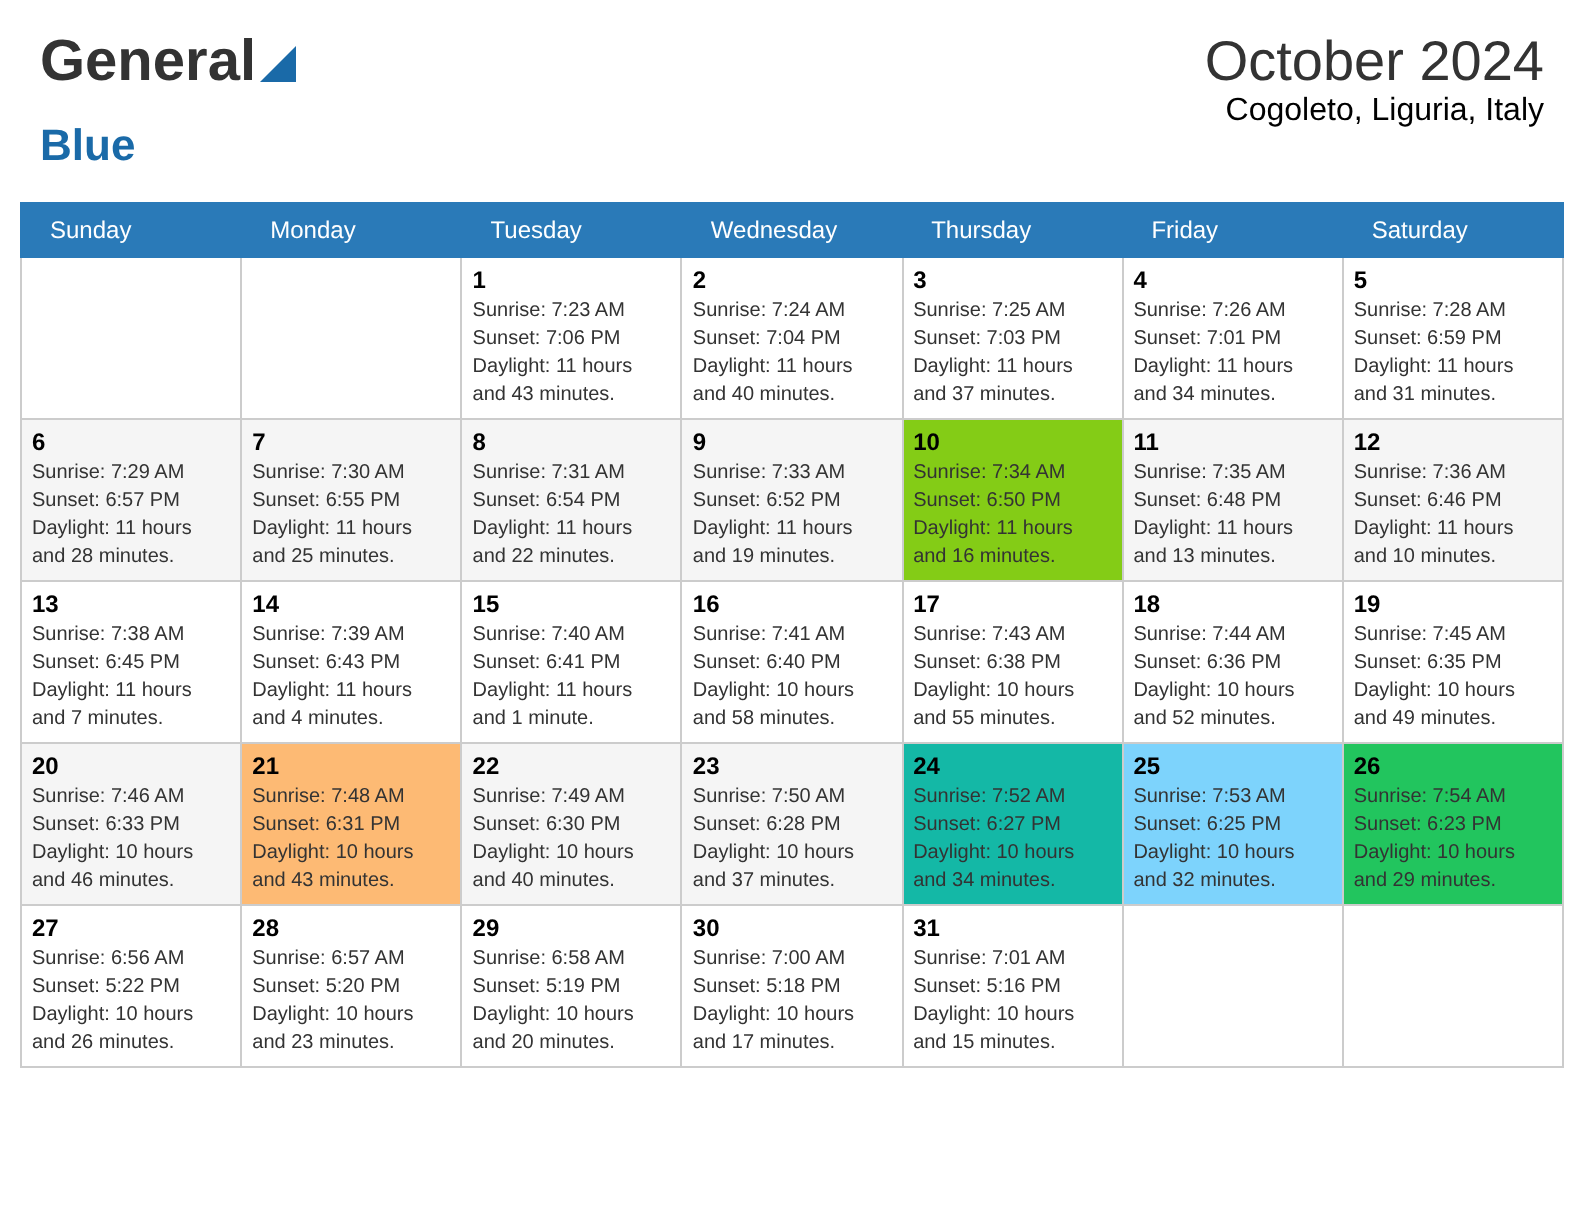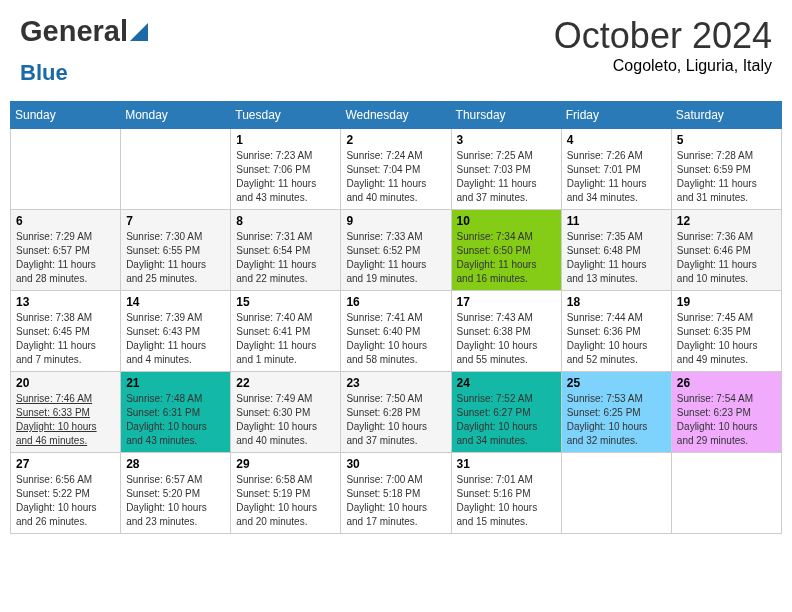--- a/index.html
+++ b/index.html
@@ -23,37 +23,37 @@
       align-items: flex-start;
     }
     .logo-text {
       display: flex;
       align-items: center;
     }
     .title-block {
       text-align: right;
     }
     .title-month {
-      font-size: 36px;
+      font-size: 28px;
       font-weight: normal;
       color: #333;
     }
     .title-location {
       font-size: 16px;
       color: #000000;
     }
     .calendar {
       width: 100%;
       border-collapse: collapse;
       font-size: 11px;
     }
     .calendar th {
       background-color: #2a7ab8;
       color: #fff;
-      padding: 6px 4px;
+      padding: 6px 14px;
       text-align: left;
       font-size: 12px;
       font-weight: normal;
       border: 1px solid #2a7ab8;
     }
     .calendar td {
       border: 1px solid #ccc;
       vertical-align: top;
       padding: 4px 5px;
       width: 110px;
@@ -228,25 +228,25 @@
         <td>
           <span class="day-num">19</span>
           <div class="day-info" style="white-space: pre-line;">Sunrise: 7:45 AM
 Sunset: 6:35 PM
 Daylight: 10 hours and 49 minutes.</div>
         </td>
       </tr>
       <tr>
         <td style="background: rgb(245, 245, 245);">
           <span class="day-num">20</span>
-          <div class="day-info" style="white-space: pre-line; text-decoration: underline;">Sunrise: 7:46 AM
+          <div class="day-info" style="white-space: pre-line;">Sunrise: 7:46 AM
 Sunset: 6:33 PM
 Daylight: 10 hours and 46 minutes.</div>
         </td>
-        <td style="background: #14b8a6;">
+        <td style="background: #fdba74;">
           <span class="day-num">21</span>
           <div class="day-info" style="white-space: pre-line;">Sunrise: 7:48 AM
 Sunset: 6:31 PM
 Daylight: 10 hours and 43 minutes.</div>
         </td>
         <td style="background: rgb(245, 245, 245);">
           <span class="day-num">22</span>
           <div class="day-info" style="white-space: pre-line;">Sunrise: 7:49 AM
 Sunset: 6:30 PM
 Daylight: 10 hours and 40 minutes.</div>
@@ -262,21 +262,21 @@
           <div class="day-info" style="white-space: pre-line;">Sunrise: 7:52 AM
 Sunset: 6:27 PM
 Daylight: 10 hours and 34 minutes.</div>
         </td>
         <td style="background: #7dd3fc;">
           <span class="day-num">25</span>
           <div class="day-info" style="white-space: pre-line;">Sunrise: 7:53 AM
 Sunset: 6:25 PM
 Daylight: 10 hours and 32 minutes.</div>
         </td>
-        <td style="background: #f0abfc;">
+        <td style="background: #22c55e;">
           <span class="day-num">26</span>
           <div class="day-info" style="white-space: pre-line;">Sunrise: 7:54 AM
 Sunset: 6:23 PM
 Daylight: 10 hours and 29 minutes.</div>
         </td>
       </tr>
       <tr>
         <td>
           <span class="day-num">27</span>
           <div class="day-info" style="white-space: pre-line;">Sunrise: 6:56 AM

